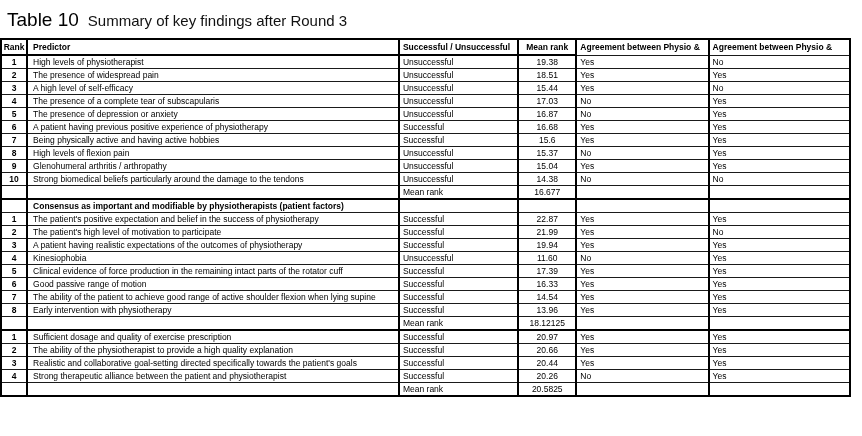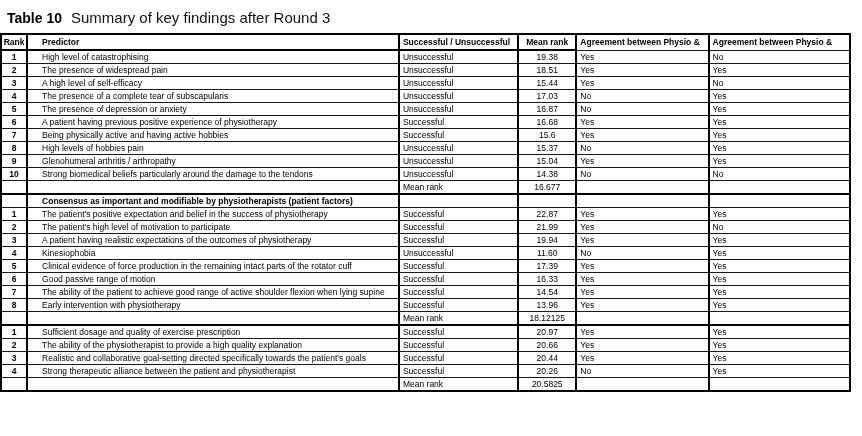--- a/index.html
+++ b/index.html
@@ -4,21 +4,21 @@
 <style>
   html, body { margin: 0; padding: 0; }
   body {
     width: 862px; height: 436px;
     background: #ffffff;
     color: #000;
     font-family: "Liberation Sans", sans-serif;
     overflow: hidden;
   }
   .caption { padding: 9px 0 7px 7px; font-size: 15px; }
-  .cap-label { font-weight: 700; font-size: 14px; }
+  .cap-label { font-weight: 400; font-size: 19px; }
   .cap-text { margin-left: 9px; color: #111; text-align: center; }
 
   table.findings {
     border-collapse: collapse;
     margin-left: 0;
     width: 851px;
     table-layout: fixed;
     border: 2px solid #000;
   }
   th, td {
@@ -31,21 +31,21 @@
     padding: 0 3px;
     text-align: left;
     vertical-align: middle;
     white-space: nowrap;
     overflow: hidden;
   }
   thead th { font-weight: 700; }
   tr.h1 th { height: 14px; }
   .bb2 { border-bottom-width: 2px !important; border-bottom-color: #000 !important; }
   .c-rank { text-align: center; font-weight: 700; padding: 0 1px; }
-  .c-pred { padding-left: 14px; }
+  .c-pred { padding-left: 5px; }
   .c-mean { text-align: center; }
   .section-title { font-weight: 700; }
   tr.mean-row td { border-bottom-width: 2px; border-bottom-color: #000; }
 </style>
 </head>
 <body>
 
 <div class="caption">
   <span class="cap-label">Table 10</span><span class="cap-text">Summary of key findings after Round 3</span>
 </div>
@@ -65,21 +65,21 @@
       <th class="c-pred bb2">Predictor</th>
       <th class="bb2">Successful / Unsuccessful</th>
       <th class="c-mean bb2">Mean rank</th>
       <th>Agreement between Physio &amp;</th>
       <th>Agreement between Physio &amp;</th>
     </tr>
   </thead>
   <tbody id="tbody">
       <tr class="data-row">
         <td class="c-rank">1</td>
-        <td class="c-pred">High level of catastrophising</td>
+        <td class="c-pred">High levels of physiotherapist</td>
         <td>Unsuccessful</td>
         <td class="c-mean">19.38</td>
         <td>Yes</td>
         <td>No</td>
       </tr>
       <tr class="data-row">
         <td class="c-rank">2</td>
         <td class="c-pred">The presence of widespread pain</td>
         <td>Unsuccessful</td>
         <td class="c-mean">18.51</td>
@@ -121,21 +121,21 @@
       <tr class="data-row">
         <td class="c-rank">7</td>
         <td class="c-pred">Being physically active and having active hobbies</td>
         <td>Successful</td>
         <td class="c-mean">15.6</td>
         <td>Yes</td>
         <td>Yes</td>
       </tr>
       <tr class="data-row">
         <td class="c-rank">8</td>
-        <td class="c-pred">High levels of hobbies pain</td>
+        <td class="c-pred">High levels of flexion pain</td>
         <td>Unsuccessful</td>
         <td class="c-mean">15.37</td>
         <td>No</td>
         <td>Yes</td>
       </tr>
       <tr class="data-row">
         <td class="c-rank">9</td>
         <td class="c-pred">Glenohumeral arthritis / arthropathy</td>
         <td>Unsuccessful</td>
         <td class="c-mean">15.04</td>

